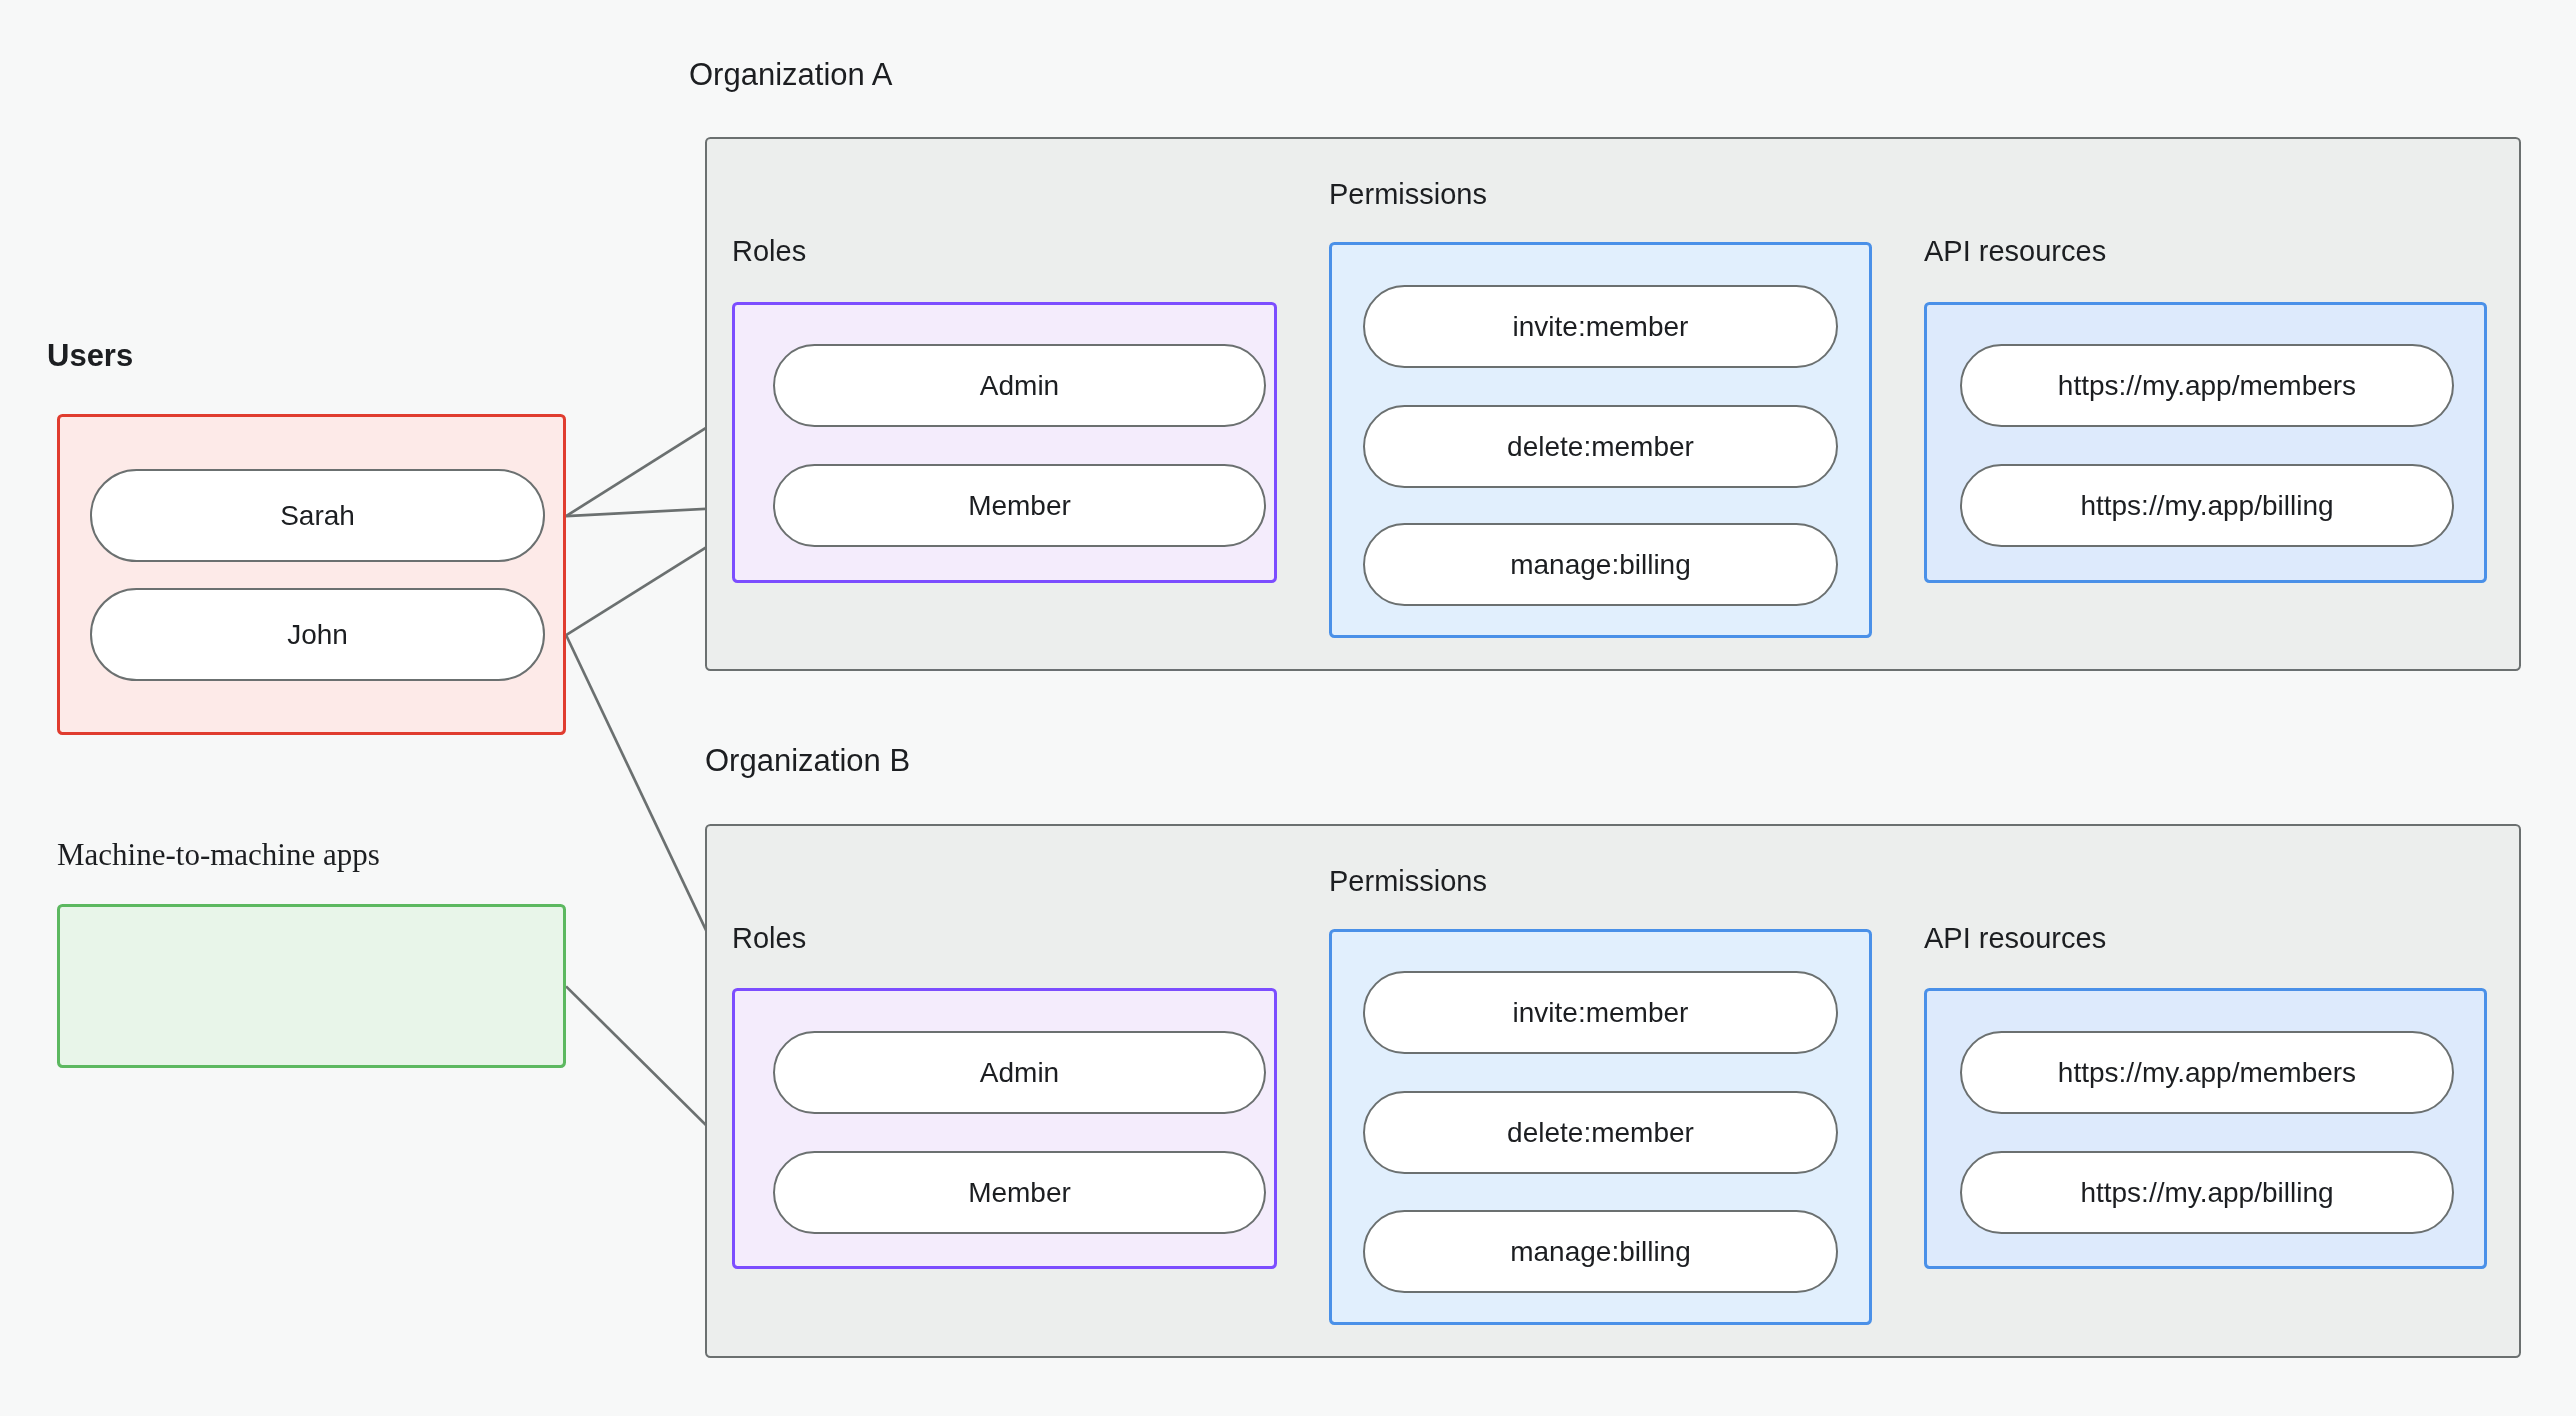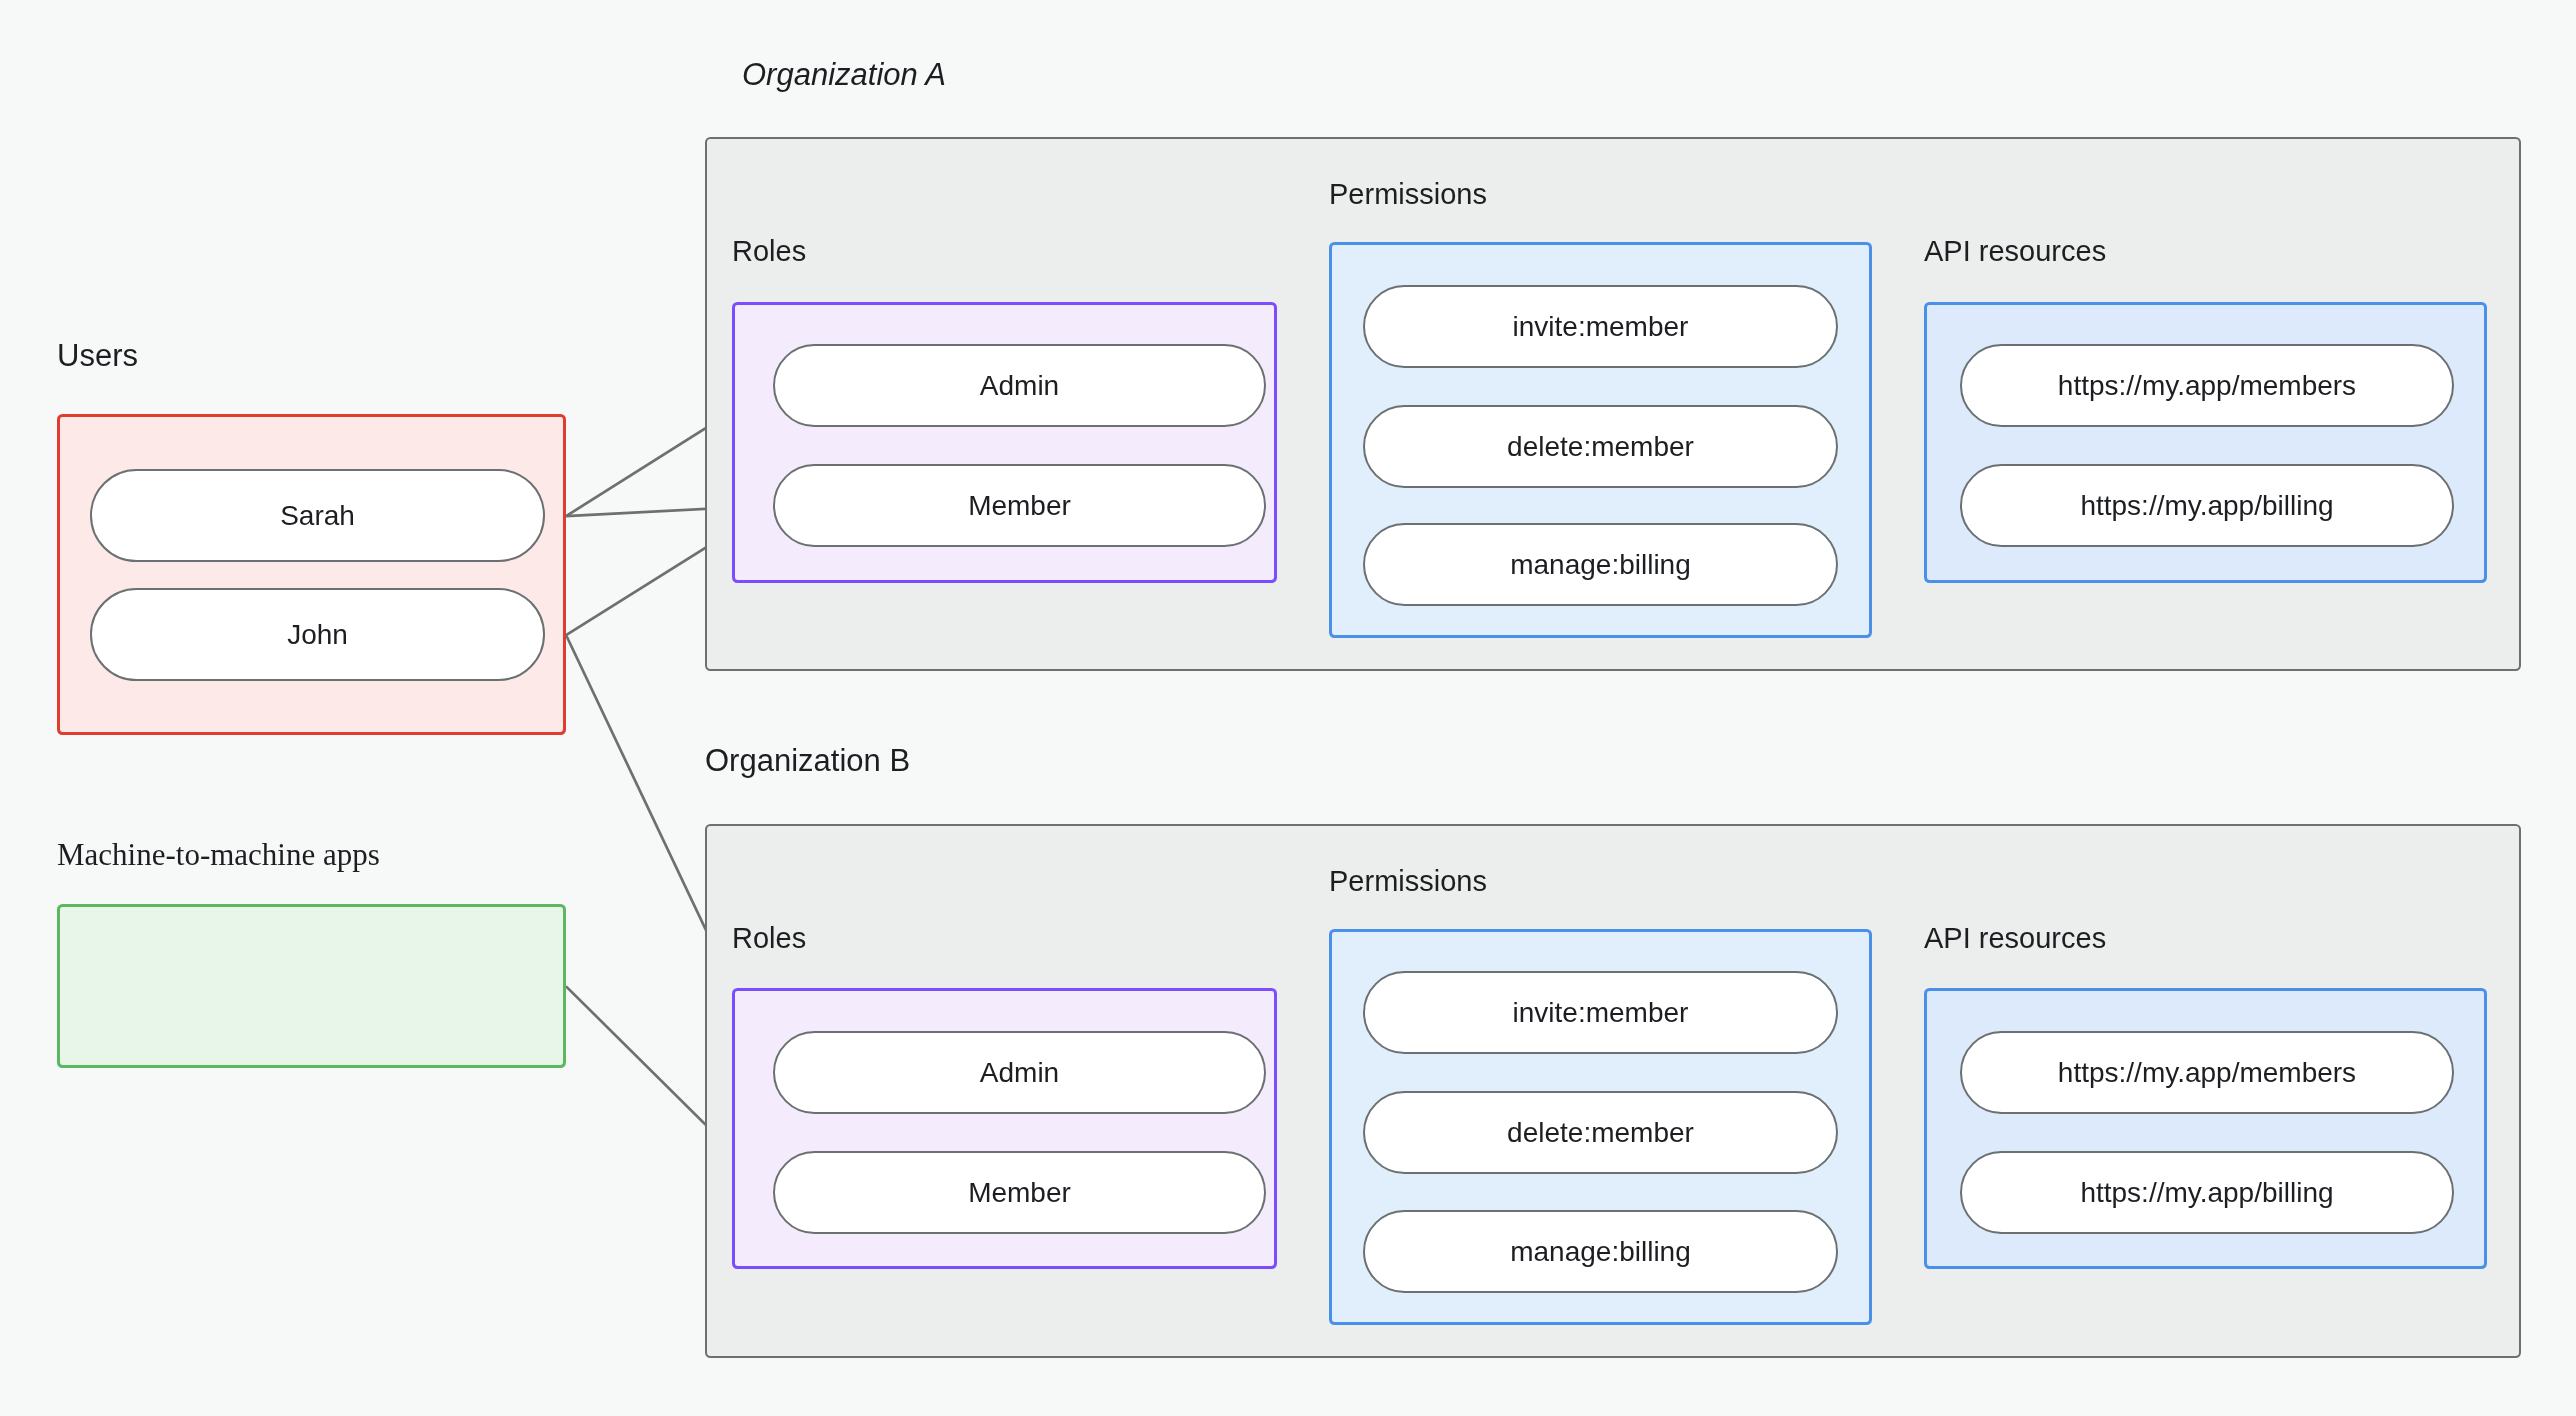--- a/index.html
+++ b/index.html
@@ -137,38 +137,38 @@
     <circle cx="858" cy="1323" r="11"></circle>
 
     <circle cx="1513" cy="1124" r="11"></circle>
     <circle cx="1513" cy="1257" r="11"></circle>
     <circle cx="1513" cy="1389" r="11"></circle>
 
     <circle cx="2175" cy="1190" r="11"></circle>
     <circle cx="2175" cy="1323" r="11"></circle>
   </svg>
 
-  <div class="group-label" style="left:57px; top:340px;">Users</div>
+  <div class="group-label" style="left:47px; top:340px;font-weight:bold;">Users</div>
 
   <div class="box users-box" style="left:57px; top:414px; width:509px; height:321px;"></div>
 
   <div class="pill" style="left:90px; top:469px; width:455px; height:93px;">
     <span>Sarah</span>
   </div>
 
   <div class="pill" style="left:90px; top:588px; width:455px; height:93px;">
     <span>John</span>
   </div>
 
   <div class="group-label" style="left:57px; top:839px;font-family:Liberation Serif, serif;">Machine-to-machine apps</div>
 
   <div class="box m2m-box" style="left:57px; top:904px; width:509px; height:164px;"></div>
 
 
-  <div class="group-label" style="left:742px; top:59px;font-style:italic;">Organization A</div>
+  <div class="group-label" style="left:689px; top:59px;">Organization A</div>
 
   <div class="box org-box" style="left:705px; top:137px; width:1816px; height:534px;"></div>
 
   <div class="group-label" style="left:732px; top:237px; font-size:29px;">Roles</div>
 
   <div class="box roles-box" style="left:732px; top:302px; width:545px; height:281px;"></div>
 
   <div class="pill" style="left:773px; top:344px; width:493px; height:83px;">
     <span>Admin</span>
   </div>

